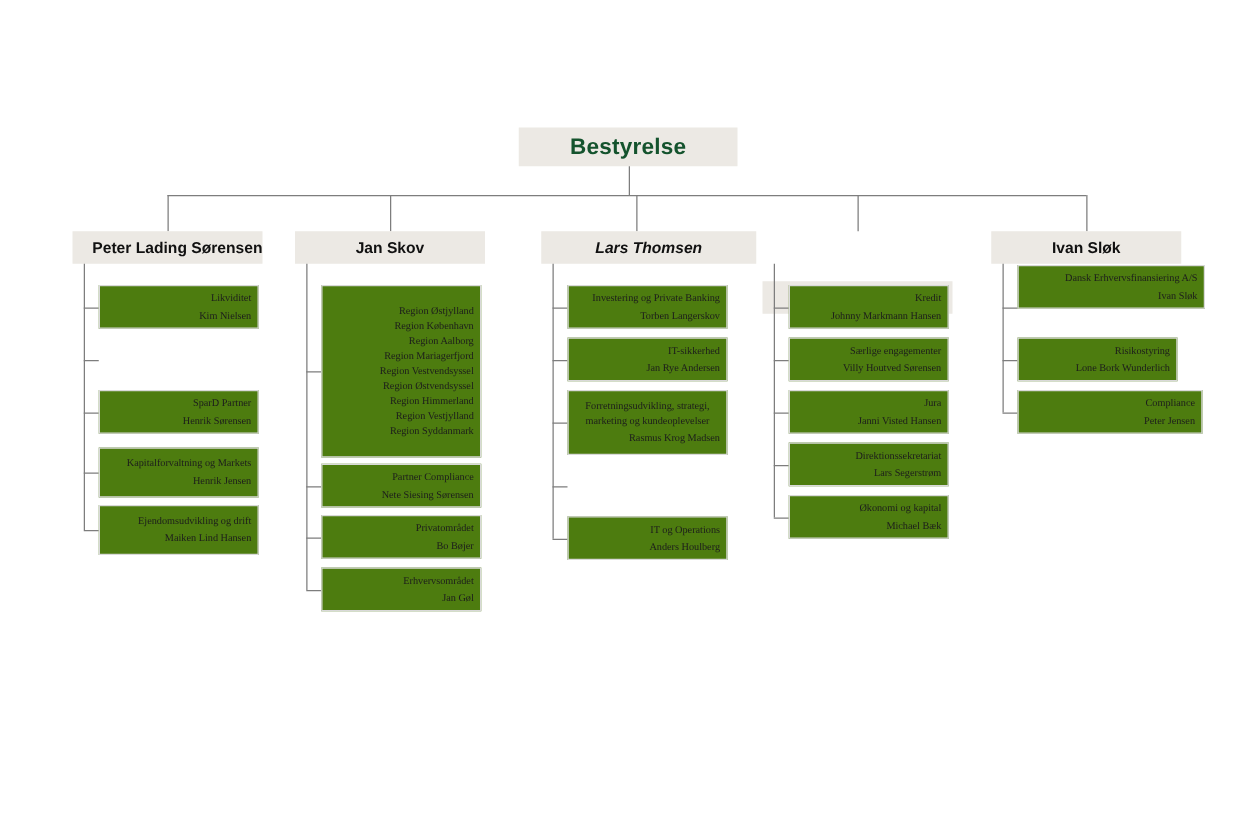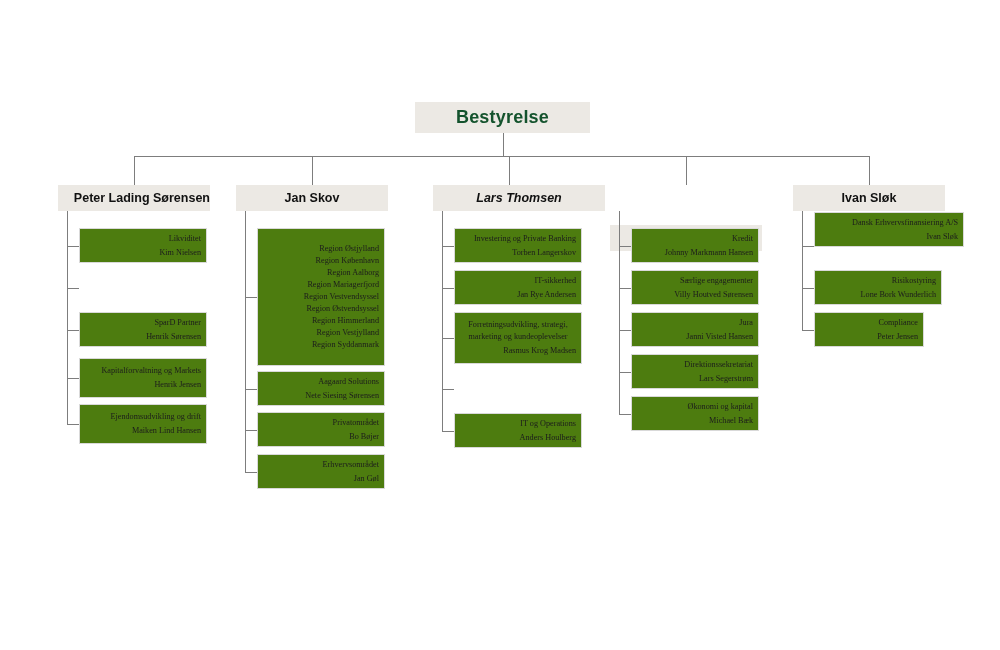--- a/index.html
+++ b/index.html
@@ -136,21 +136,21 @@
       <div class="leaf-line tight">Region Aalborg</div>
       <div class="leaf-line tight">Region Mariagerfjord</div>
       <div class="leaf-line tight">Region Vestvendsyssel</div>
       <div class="leaf-line tight">Region Østvendsyssel</div>
       <div class="leaf-line tight">Region Himmerland</div>
       <div class="leaf-line tight">Region Vestjylland</div>
       <div class="leaf-line tight">Region Syddanmark</div>
     </div>
     <div class="line h" style="left: 245px; top: 388.5px; width: 12px;"></div>
     <div class="leaf-box" style="left: 257px; top: 371px; width: 128px; height: 35px;">
-      <div class="leaf-line wrap">Aagaard Solutions</div>
+      <div class="leaf-line wrap">Partner Compliance</div>
       <div class="leaf-line person">Nete Siesing Sørensen</div>
     </div>
     <div class="line h" style="left: 245px; top: 429.5px; width: 12px;"></div>
     <div class="leaf-box" style="left: 257px; top: 412px; width: 128px; height: 35px;">
       <div class="leaf-line wrap">Privatområdet</div>
       <div class="leaf-line person">Bo Bøjer</div>
     </div>
     <div class="line h" style="left: 245px; top: 471.5px; width: 12px;"></div>
     <div class="leaf-box" style="left: 257px; top: 454px; width: 128px; height: 35px;">
       <div class="leaf-line wrap">Erhvervsområdet</div>
@@ -221,17 +221,17 @@
     <div class="leaf-box" style="left: 814px; top: 212px; width: 150px; height: 35px;">
       <div class="leaf-line wrap">Dansk Erhvervsfinansiering A/S</div>
       <div class="leaf-line person">Ivan Sløk</div>
     </div>
     <div class="line h" style="left: 802px; top: 287.5px; width: 12px;"></div>
     <div class="leaf-box" style="left: 814px; top: 270px; width: 128px; height: 35px;">
       <div class="leaf-line wrap">Risikostyring</div>
       <div class="leaf-line person">Lone Bork Wunderlich</div>
     </div>
     <div class="line h" style="left: 802px; top: 329.5px; width: 12px;"></div>
-    <div class="leaf-box" style="left: 814px; top: 312px; width: 110px; height: 35px;">
+    <div class="leaf-box" style="left: 814px; top: 312px; width: 148px; height: 35px;">
       <div class="leaf-line wrap">Compliance</div>
       <div class="leaf-line person">Peter Jensen</div>
     </div>
   </div>
 
 </body></html>

